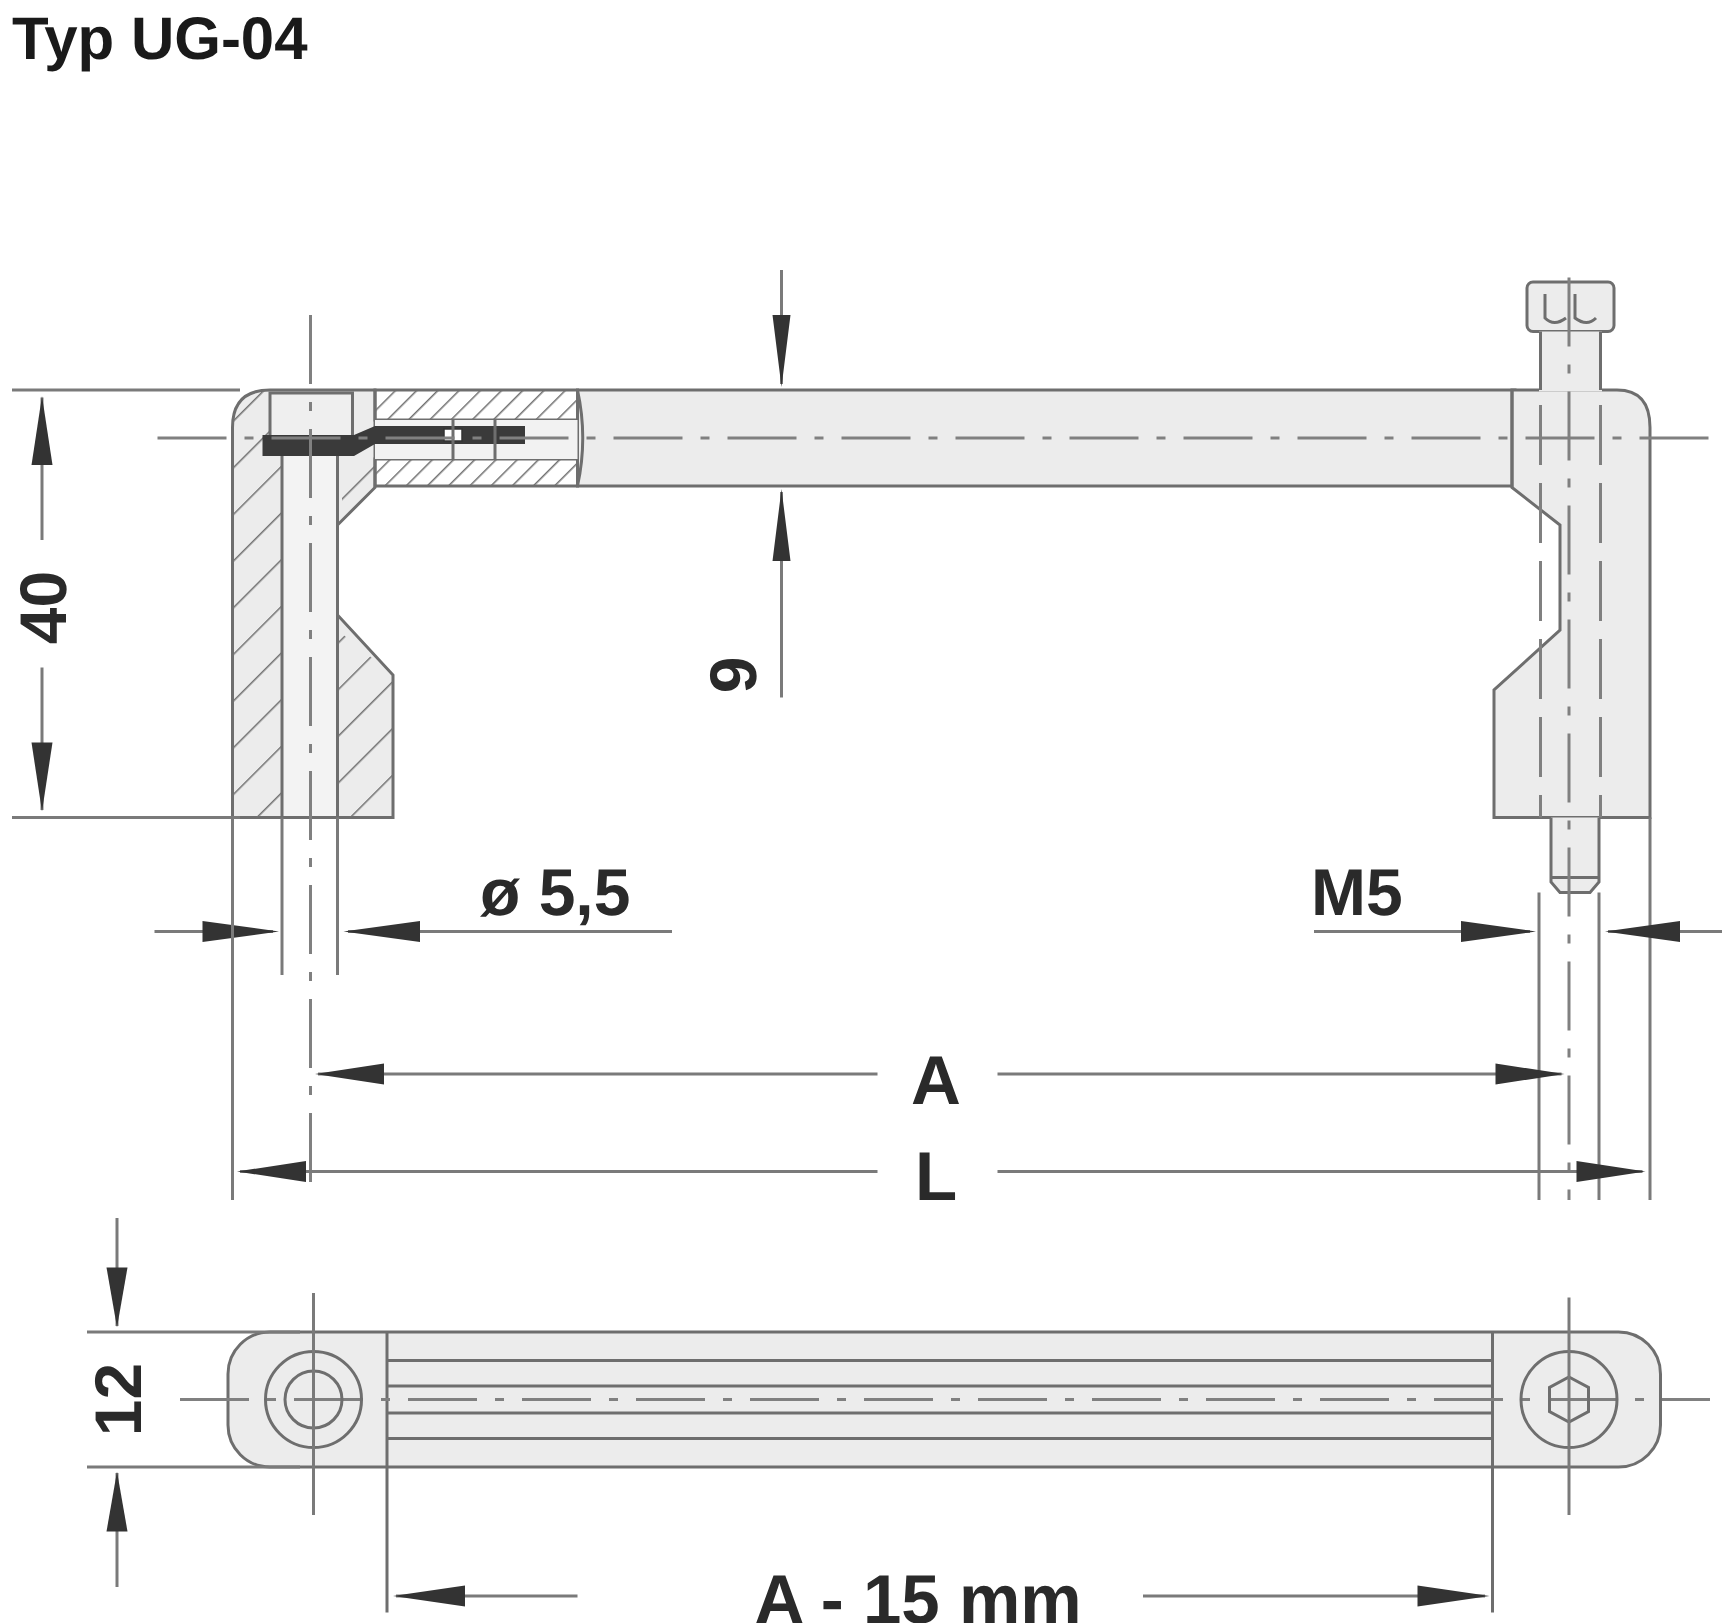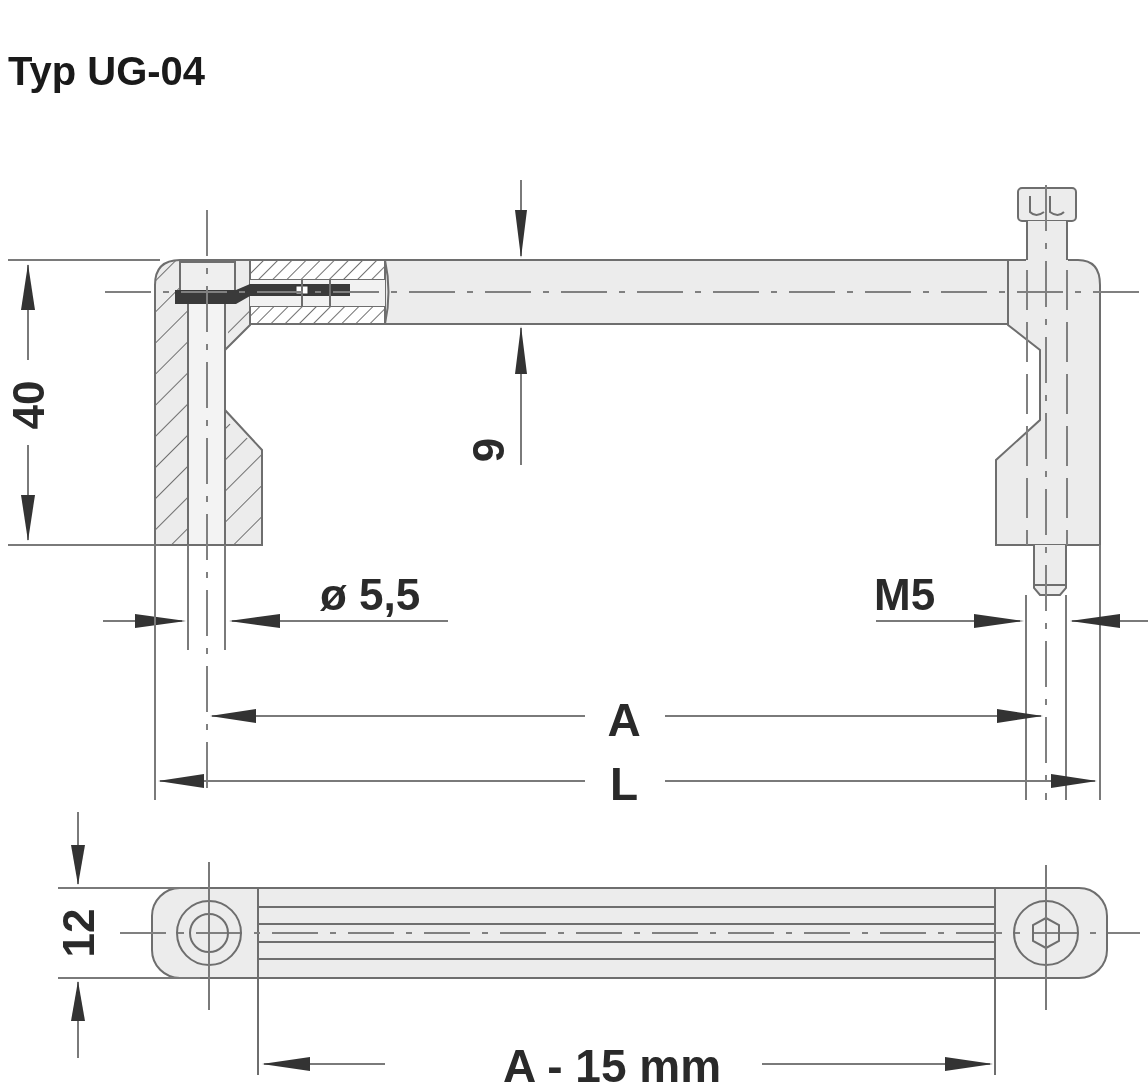--- a/index.html
+++ b/index.html
@@ -1,20 +1,20 @@
 <!DOCTYPE html>
 <html><head>
   <meta charset="utf-8">
   <style>
     html, body { margin: 0; padding: 0; background: #ffffff; }
     body { width: 1148px; height: 1082px; position: relative; overflow: hidden; }
     .title {
       position: absolute; left: 8px; top: 4px;
       font-family: "Liberation Sans", sans-serif; font-weight: bold;
-      font-size: 40px; color: #1a1a1a; letter-spacing: 0px; margin-top: 45px;
+      font-size: 40px; color: #1a1a1a; letter-spacing: 0px;
     }
     svg { position: absolute; left: 0; top: 0; }
     .dimtext { font-family: "Liberation Sans", sans-serif; font-weight: bold; fill: #2a2a2a; }
     .part { fill: #ececec; stroke: #6e6e6e; stroke-width: 2; }
     .edge { fill: none; stroke: #6e6e6e; stroke-width: 2; }
     .dim { stroke: #7a7a7a; stroke-width: 2; fill: none; }
     .center { stroke: #808080; stroke-width: 2; fill: none; stroke-dasharray: 46 12 6 12; }
     .hidden { stroke: #808080; stroke-width: 2; fill: none; stroke-dasharray: 40 12; }
     .arrow { fill: #333333; }
     .hatch-line { stroke: #707070; stroke-width: 2; }

